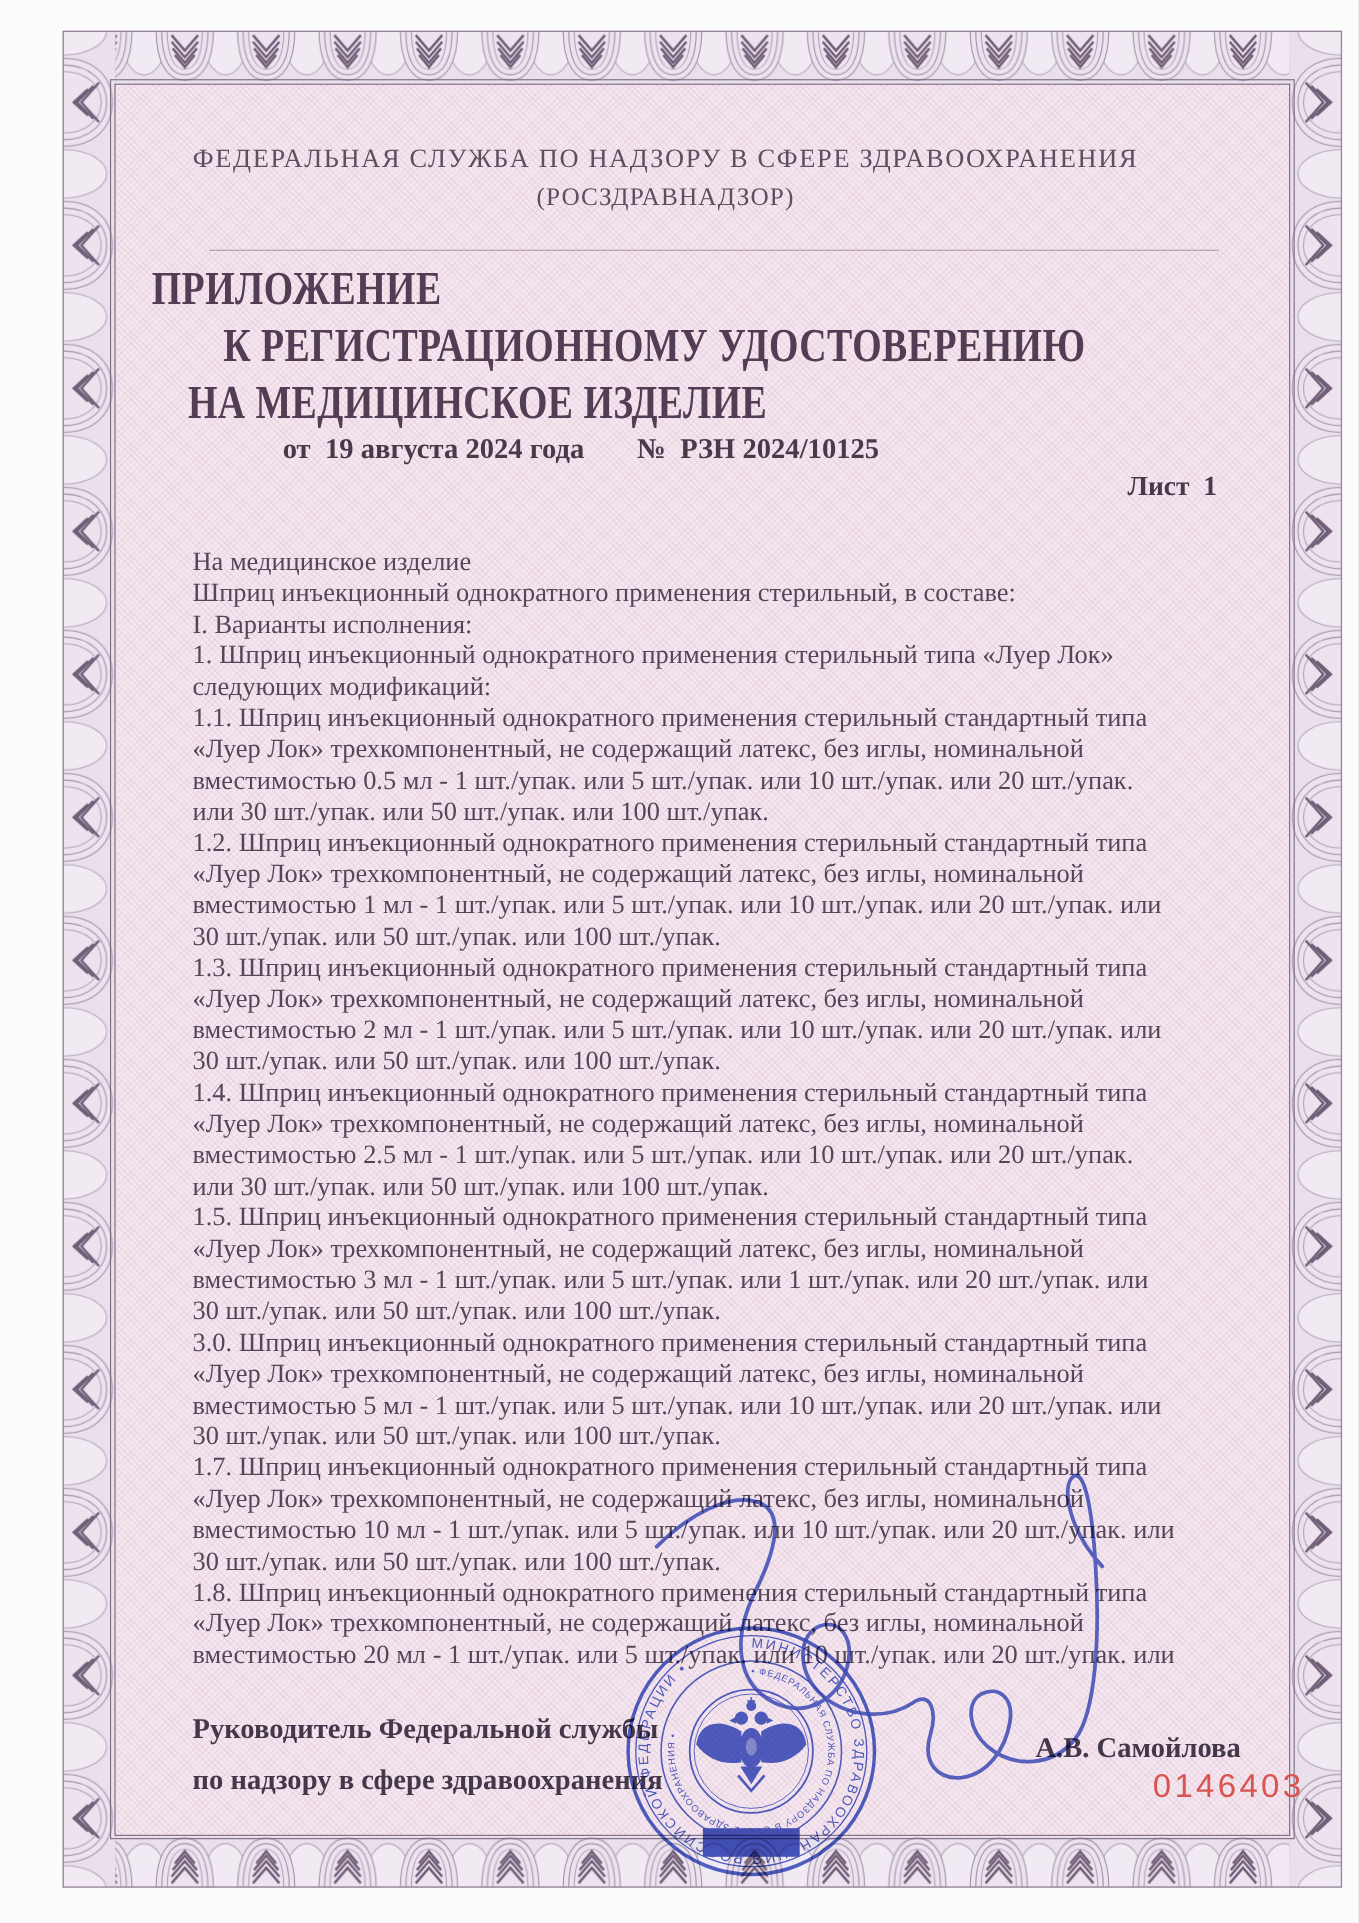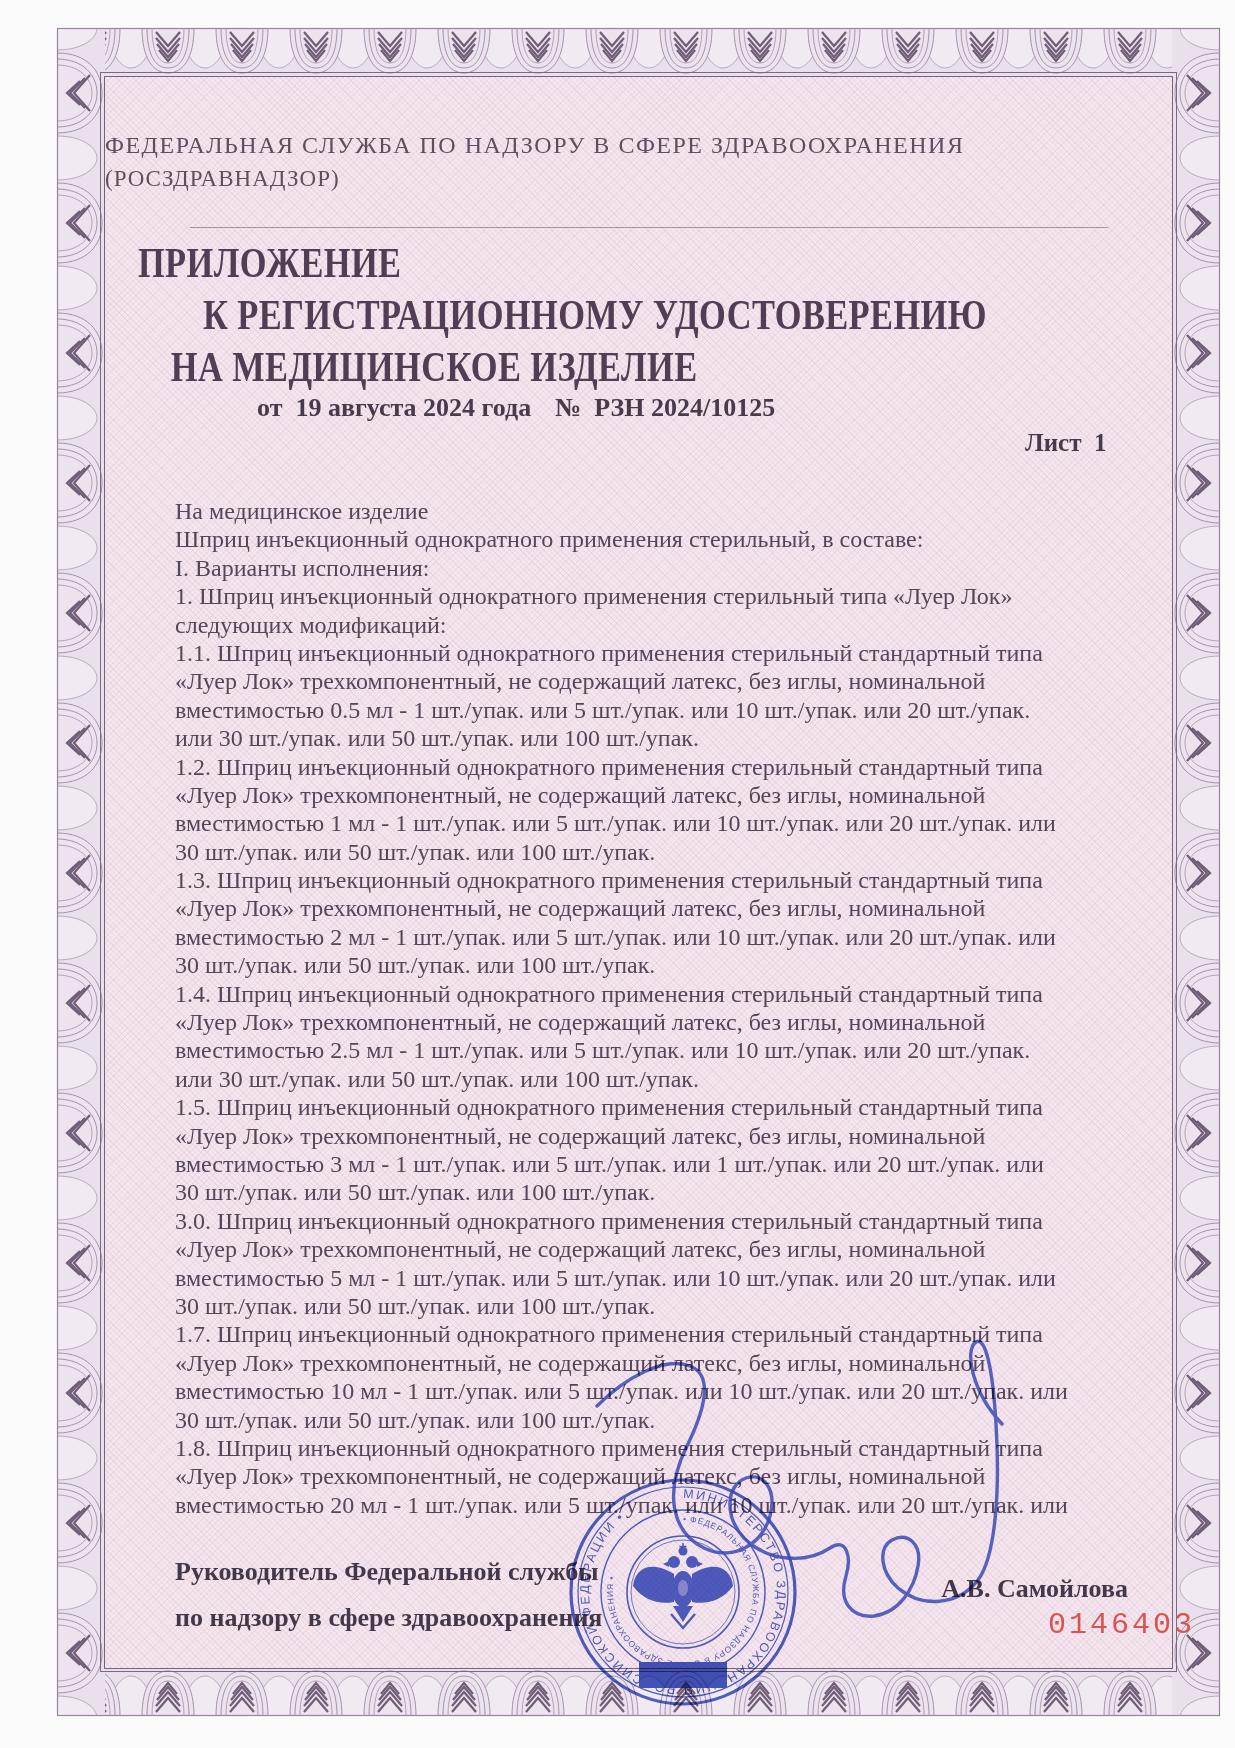--- a/index.html
+++ b/index.html
@@ -16,37 +16,37 @@
   .overlay-svg{mix-blend-mode:multiply;}
   .content{
     position:absolute;left:105px;top:77px;width:1067px;height:1591px;
     background-color:#f4e6ee;
     background-image:
       repeating-linear-gradient(45deg, rgba(199,146,180,.16) 0 1px, transparent 1px 4px),
       repeating-linear-gradient(135deg, rgba(199,146,180,.13) 0 1px, transparent 1px 4px);
   }
   .authority{
     position:absolute;left:0;top:55px;width:1000px;
-    color:#5f4e60;
+    text-align:center;color:#5f4e60;
   }
   .authority .l1{font-size:24px;letter-spacing:1.5px;}
   .authority .l2{font-size:23px;letter-spacing:1px;margin-top:7px;}
   .divider{
     position:absolute;left:85px;top:150px;width:918px;height:0;
     border-top:1px solid rgba(125,105,130,.65);
   }
   .doc-title{
     position:absolute;left:0;top:160px;width:1000px;
     text-align:left;color:#523d54;font-weight:bold;
   }
   .doc-title .tline{font-size:43px;line-height:52px;white-space:nowrap;}
   .squeeze{display:inline-block;transform:scaleX(0.8);transform-origin:center;letter-spacing:.5px;}
   .dateline{
     position:absolute;left:152px;top:316px;
-    display:flex;gap:24px;
+    display:flex;gap:48px;
     font-size:26px;font-weight:bold;color:#463a4b;
   }
   .dateline span{white-space:pre;}
   .sheet{
     position:absolute;left:920px;top:352px;
     font-size:25px;font-weight:bold;color:#463a4b;white-space:pre;
   }
   .body-text{
     position:absolute;left:70px;top:420px;width:995px;
     font-size:24px;line-height:28.4px;color:#544659;
@@ -56,21 +56,21 @@
   .footer-left{
     position:absolute;left:70px;top:1472px;
     font-size:26px;font-weight:bold;line-height:46px;color:#43374a;
   }
   .signer{
     position:absolute;right:44px;top:1497px;
     font-size:26px;font-weight:bold;color:#43374a;
   }
   .serial{
     position:absolute;left:1048px;top:1608px;
-    font-family:Liberation Mono, monospace;
+    font-family:Liberation Sans, sans-serif;
     font-size:30px;letter-spacing:3px;color:#d95450;
   }
 </style>
 </head>
 <body>
 
 <div class="page">
 
   <svg class="border-svg" width="1235" height="1748" aria-hidden="true">
     <defs>

